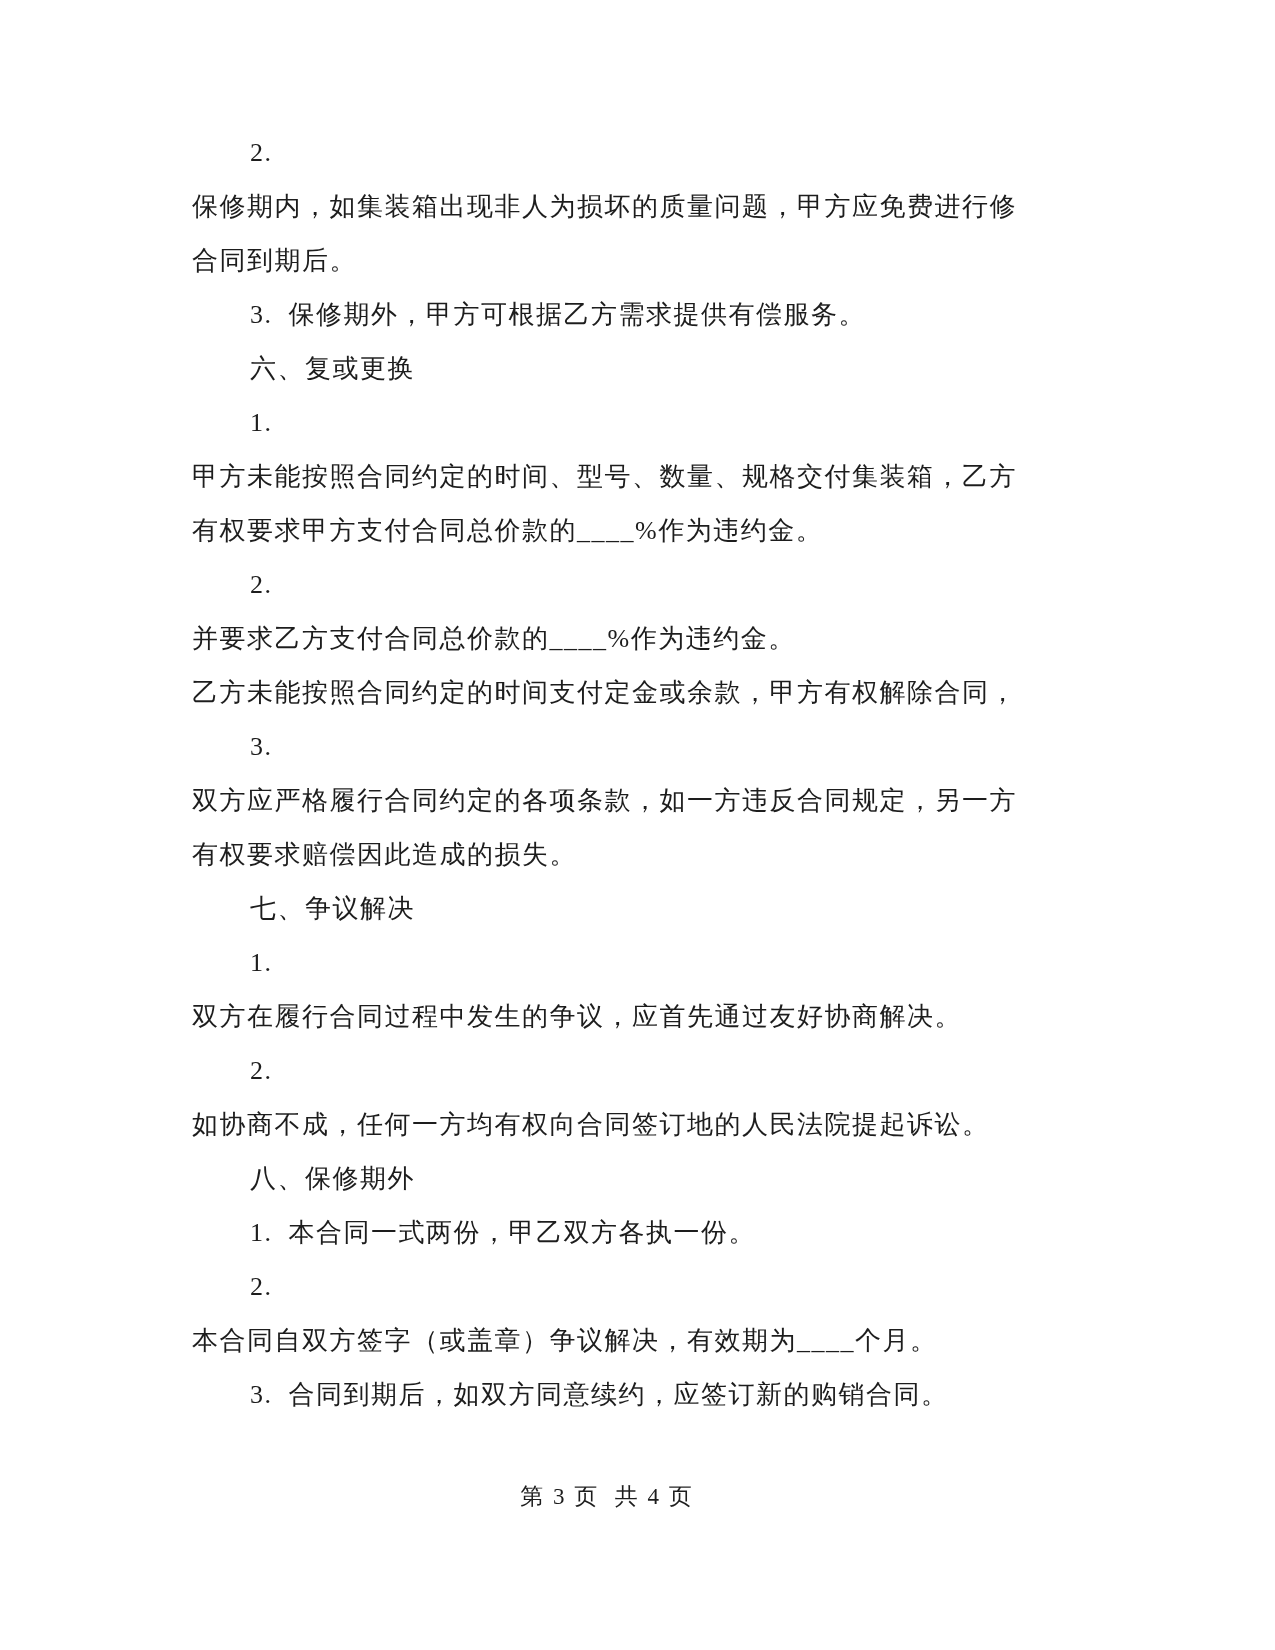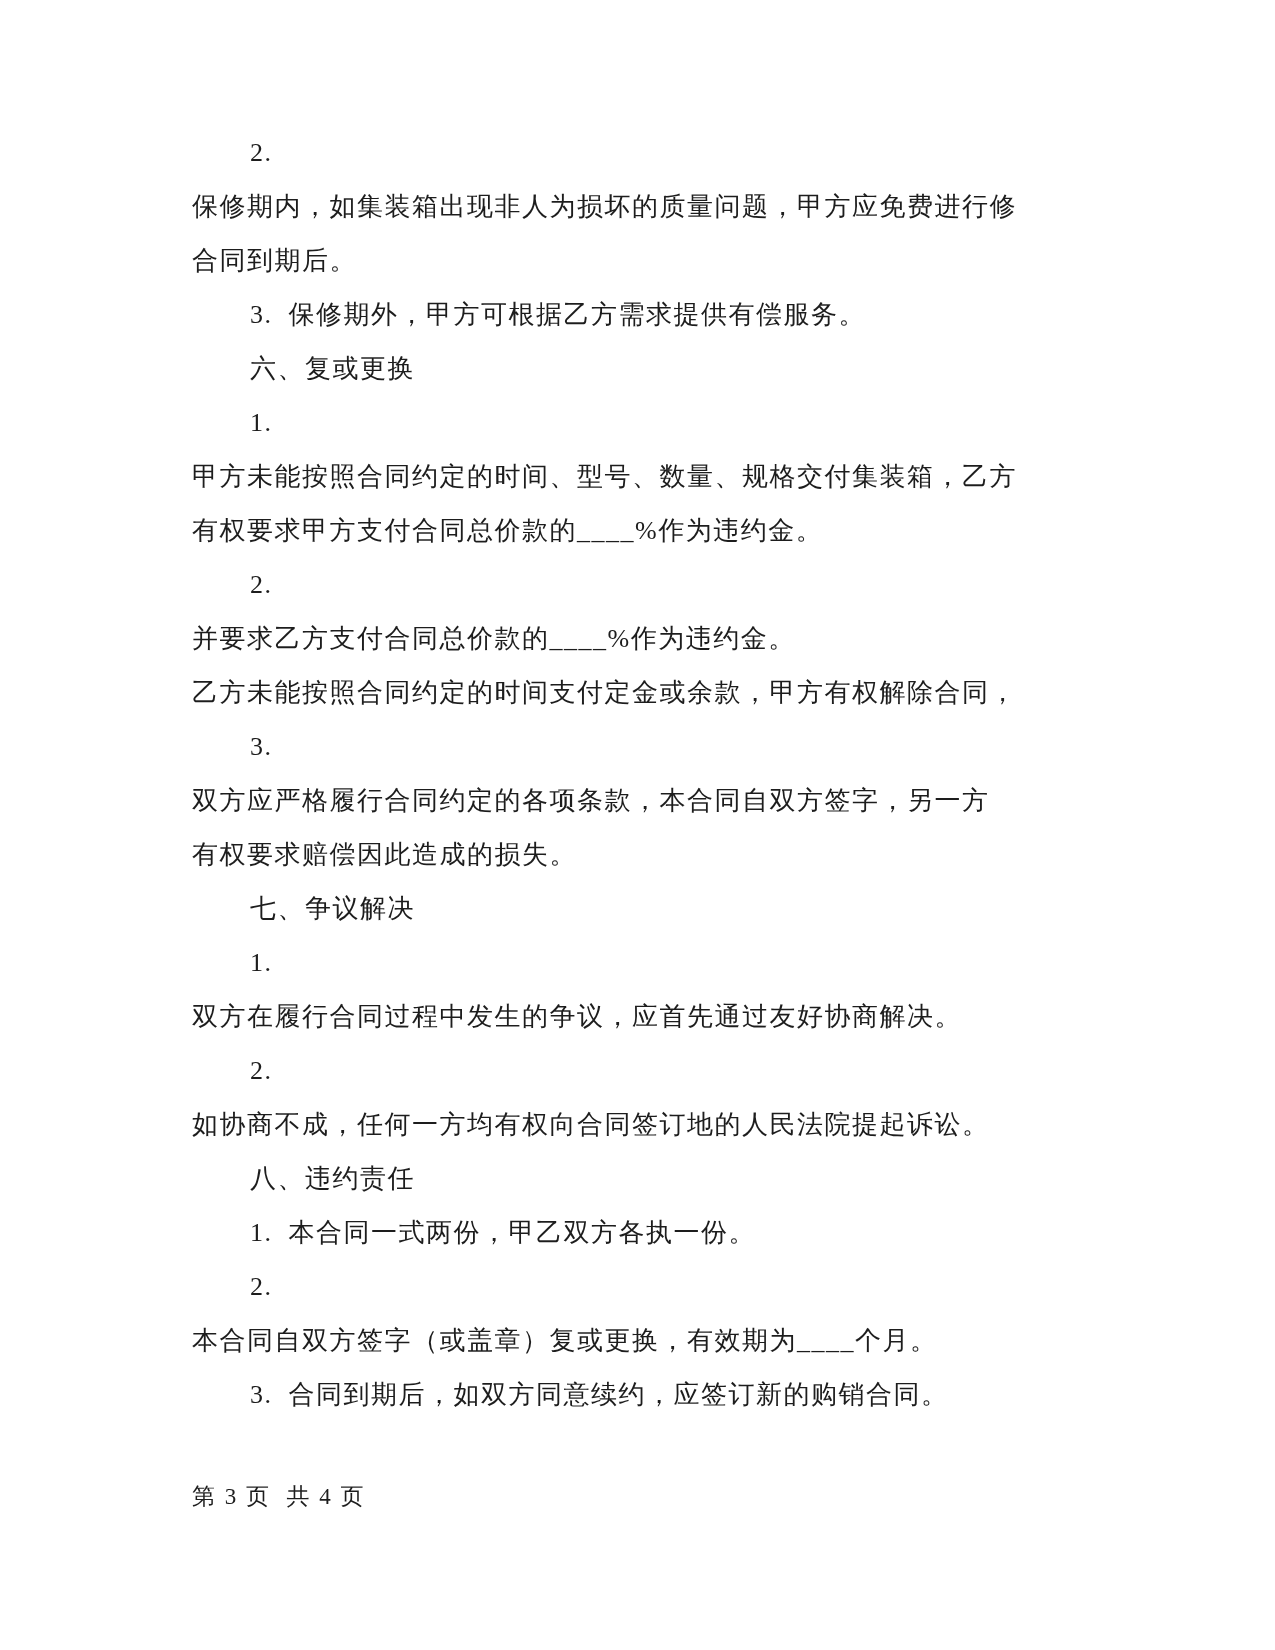--- a/index.html
+++ b/index.html
@@ -29,21 +29,21 @@
   }
   .indent {
     padding-left: 58px;
   }
   .bold {
     font-weight: 400;
   }
   .footer {
     margin-top: 48px;
     width: 830px;
-    text-align: left;
+    text-align: center;
     font-size: 23px;
     letter-spacing: 2px;
     line-height: 54px;
     white-space: pre-wrap;
   }
 </style>
 </head>
 <body>
 
 <div class="page">
@@ -53,27 +53,27 @@
     <div class="line">合同到期后。</div>
     <div class="line indent bold">3.  保修期外，甲方可根据乙方需求提供有偿服务。</div>
     <div class="line indent bold">六、复或更换</div>
     <div class="line indent">1.</div>
     <div class="line">甲方未能按照合同约定的时间、型号、数量、规格交付集装箱，乙方</div>
     <div class="line">有权要求甲方支付合同总价款的____%作为违约金。</div>
     <div class="line indent">2.</div>
     <div class="line">并要求乙方支付合同总价款的____%作为违约金。</div>
     <div class="line">乙方未能按照合同约定的时间支付定金或余款，甲方有权解除合同，</div>
     <div class="line indent">3.</div>
-    <div class="line">双方应严格履行合同约定的各项条款，本合同自双方签字，另一方</div>
+    <div class="line">双方应严格履行合同约定的各项条款，如一方违反合同规定，另一方</div>
     <div class="line">有权要求赔偿因此造成的损失。</div>
     <div class="line indent bold">七、争议解决</div>
     <div class="line indent">1.</div>
     <div class="line bold">双方在履行合同过程中发生的争议，应首先通过友好协商解决。</div>
     <div class="line indent">2.</div>
     <div class="line bold">如协商不成，任何一方均有权向合同签订地的人民法院提起诉讼。</div>
-    <div class="line indent bold">八、违约责任</div>
+    <div class="line indent bold">八、保修期外</div>
     <div class="line indent bold">1.  本合同一式两份，甲乙双方各执一份。</div>
     <div class="line indent">2.</div>
-    <div class="line bold">本合同自双方签字（或盖章）复或更换，有效期为____个月。</div>
+    <div class="line bold">本合同自双方签字（或盖章）争议解决，有效期为____个月。</div>
     <div class="line indent bold">3.  合同到期后，如双方同意续约，应签订新的购销合同。</div>
     <div class="footer">第 3 页  共 4 页</div>
   </div>
 </div>
 
 </body></html>

